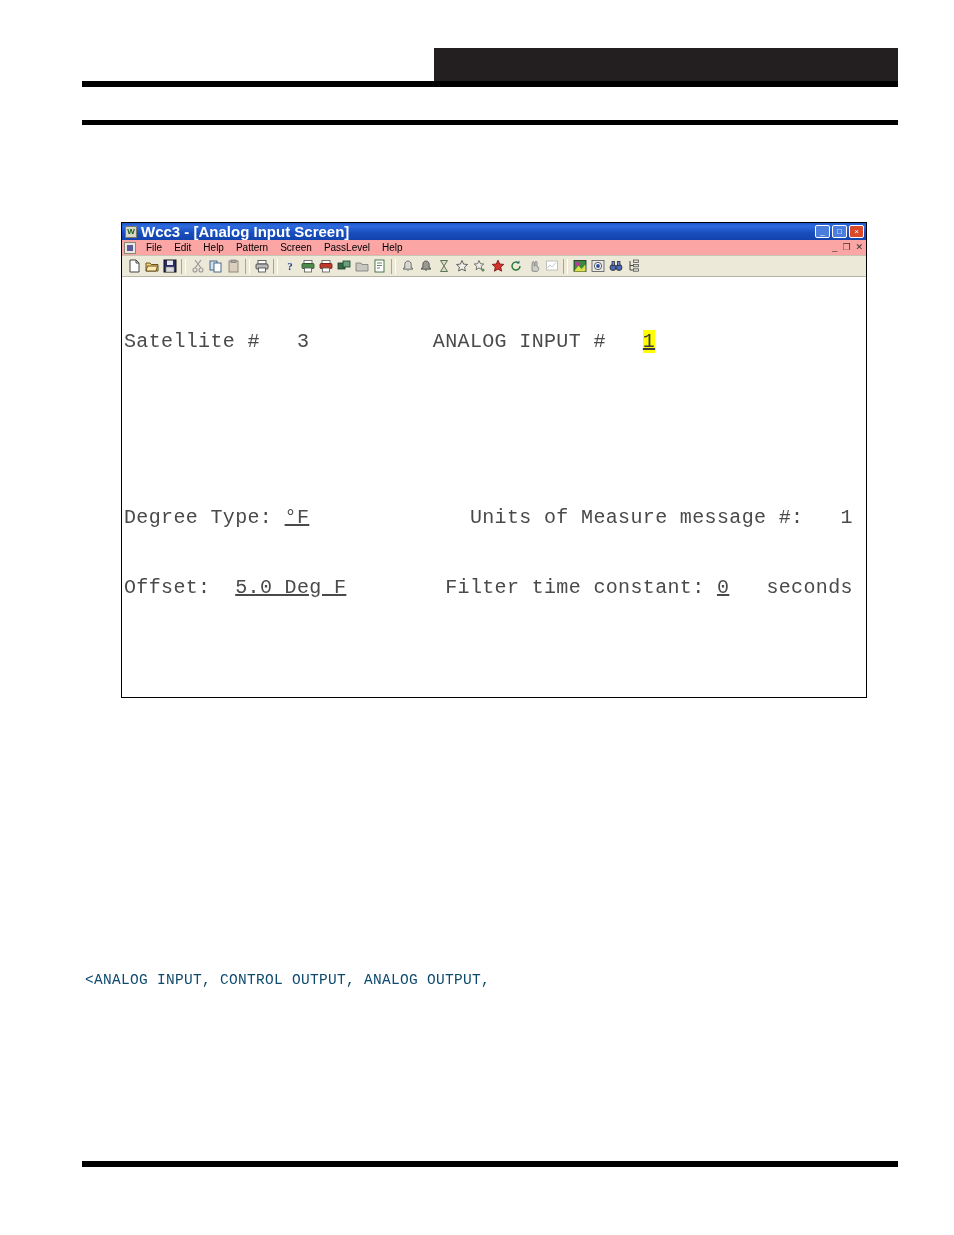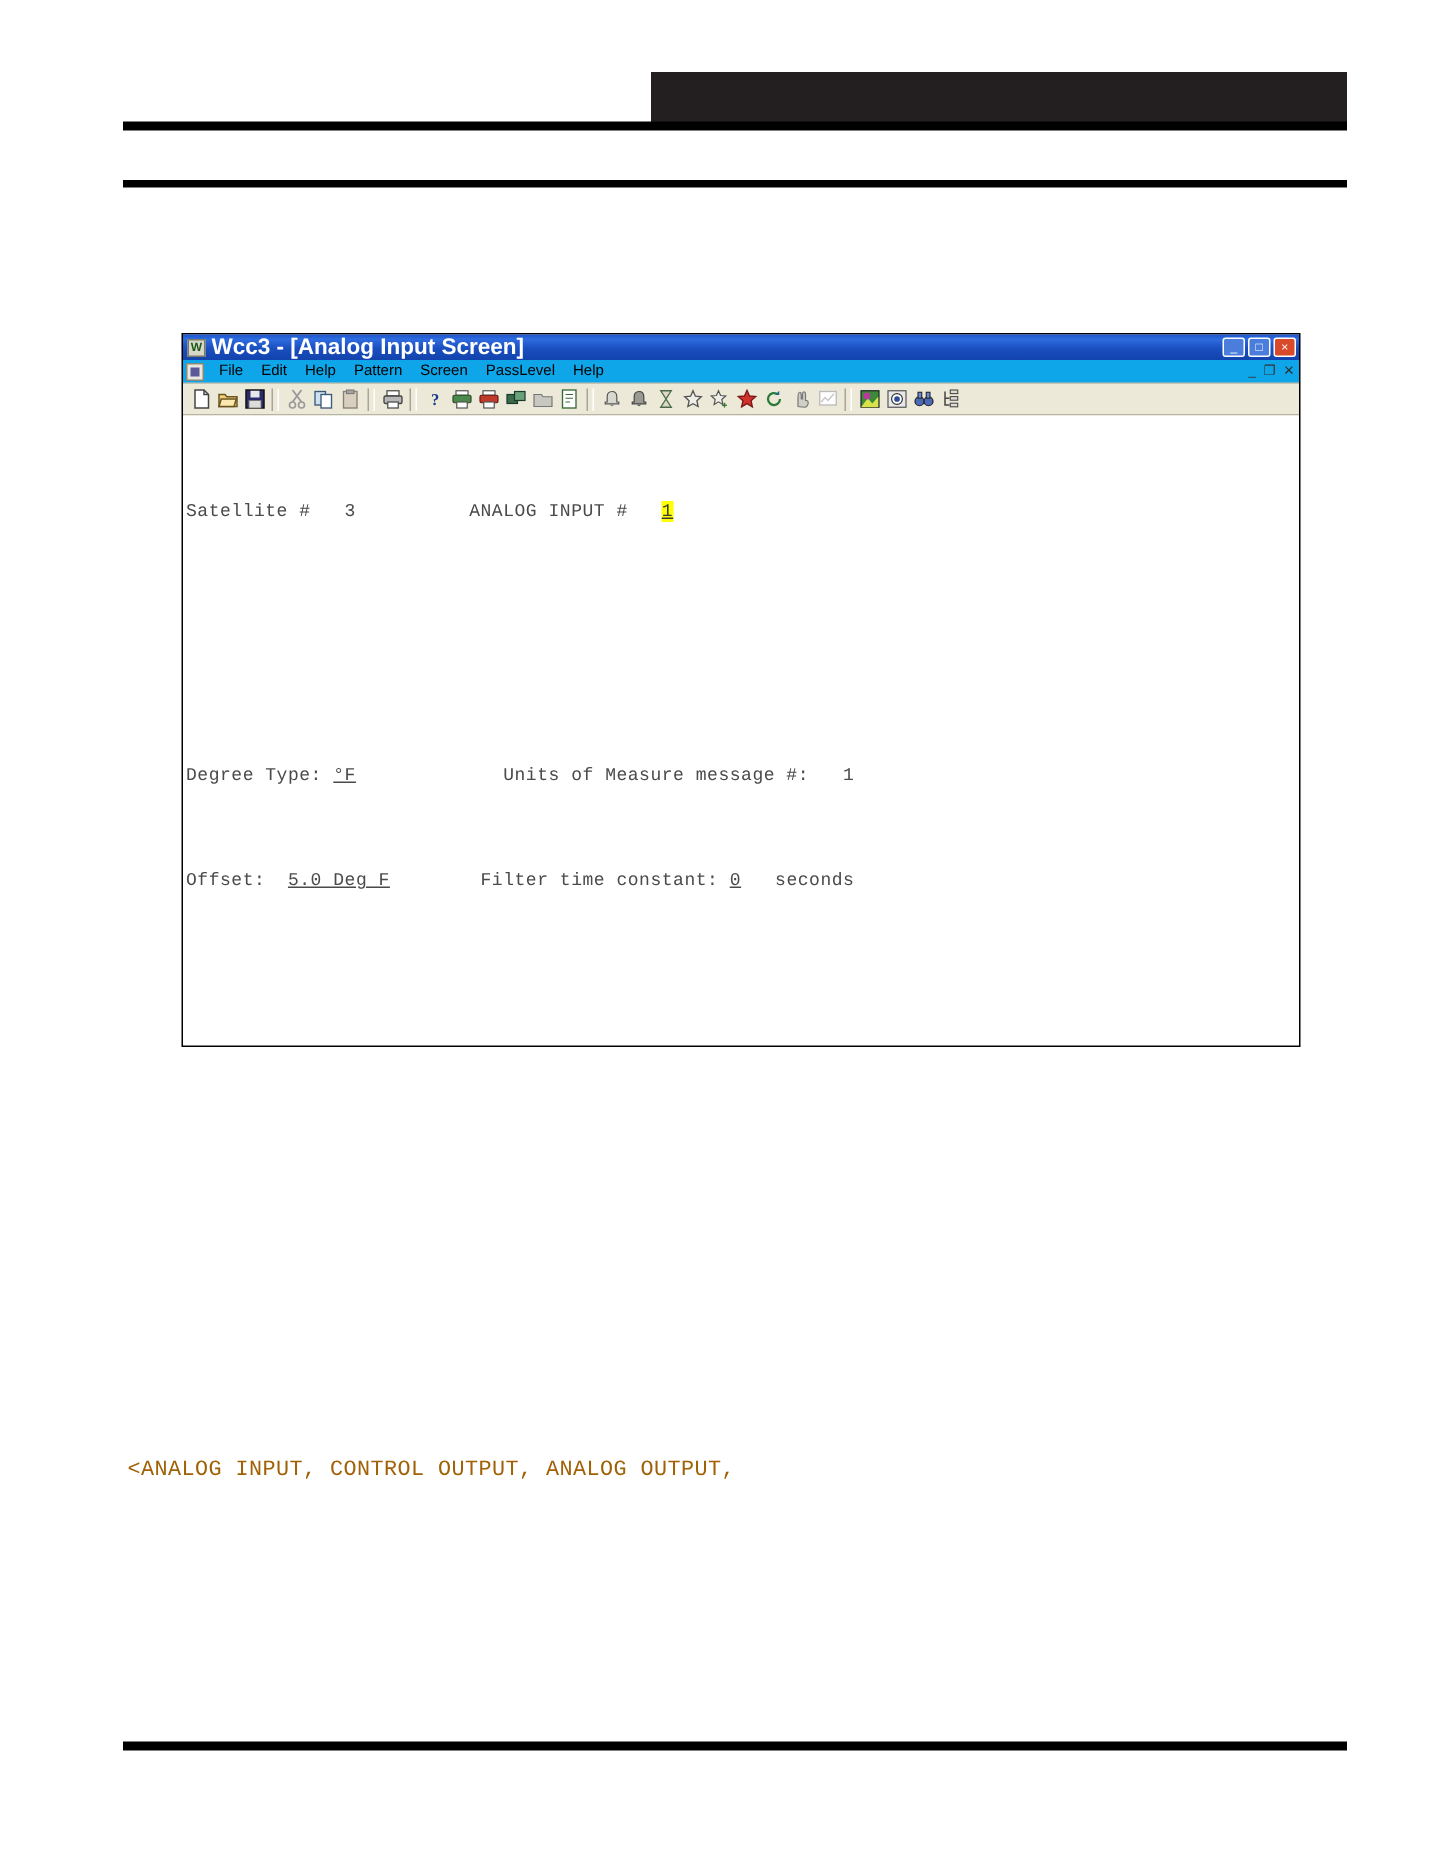--- a/index.html
+++ b/index.html
@@ -113,21 +113,21 @@
     justify-content: center;
     line-height: 1;
     font-family: "Liberation Sans", sans-serif;
   }
   .tb-btn.min { background: #4a7ddc; }
   .tb-btn.max { background: #4a7ddc; }
   .tb-btn.close { background: #d94a2a; }
 
   .menu-bar {
     height: 16px;
-    background: #0ea5e9;
+    background: #fca5a5;
     border-bottom: 1px solid #c8c4b4;
     display: flex;
     align-items: center;
     padding-left: 2px;
     position: relative;
     box-sizing: border-box;
   }
   .menu-doc-icon {
     width: 12px;
     height: 12px;
@@ -200,21 +200,21 @@
     background: #ffffff;
     overflow: hidden;
   }
   .screen-inner {
     position: absolute;
     left: 2px;
     top: 3px;
     right: 0;
     bottom: 0;
     font-family: "Liberation Mono", "DejaVu Sans Mono", monospace;
-    font-size: 12px;
+    font-size: 20px;
     line-height: 17.6px;
     color: #4a4a4a;
     white-space: pre;
     letter-spacing: 0.35px;
   }
   .screen-line { height: 17.6px; white-space: pre; }
   .hl {
     background: #ffff00;
     color: #3a3a3a;
     text-decoration: underline;
@@ -222,21 +222,21 @@
   .ul { text-decoration: underline; }
 
   
   .caption-block {
     position: absolute;
     left: 85px;
     top: 971px;
     font-family: "Liberation Mono", "DejaVu Sans Mono", monospace;
     font-size: 14.5px;
     line-height: 19px;
-    color: #a16207;
+    color: #0c4a6e;
     white-space: pre;
     letter-spacing: 0.3px;
   }
 </style>
 </head>
 <body>
 
 <div class="page-header-block"></div>
 <div class="page-rule-top"></div>
 <div class="page-rule-mid"></div>

